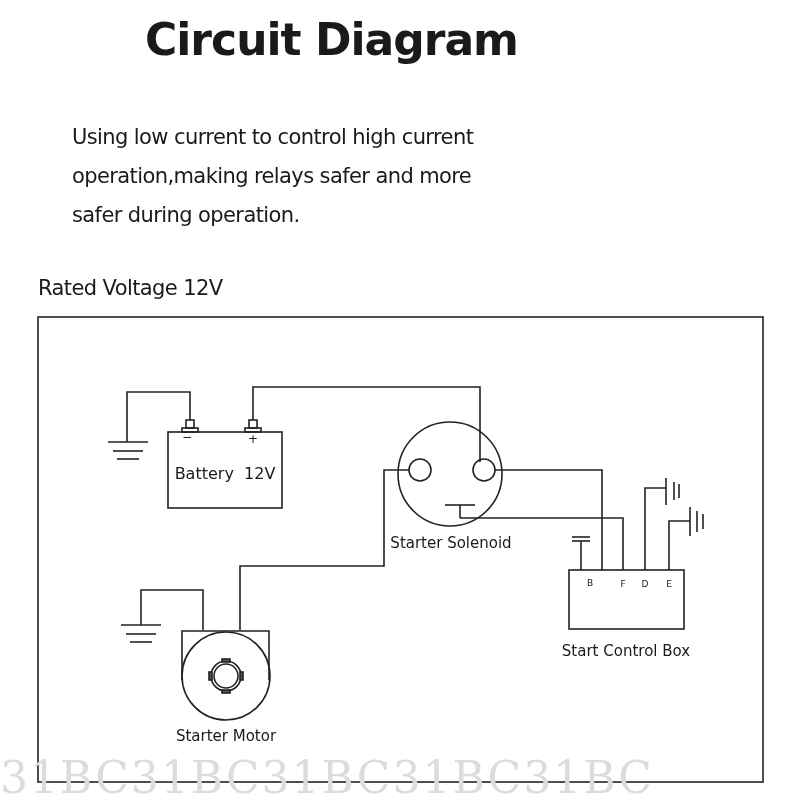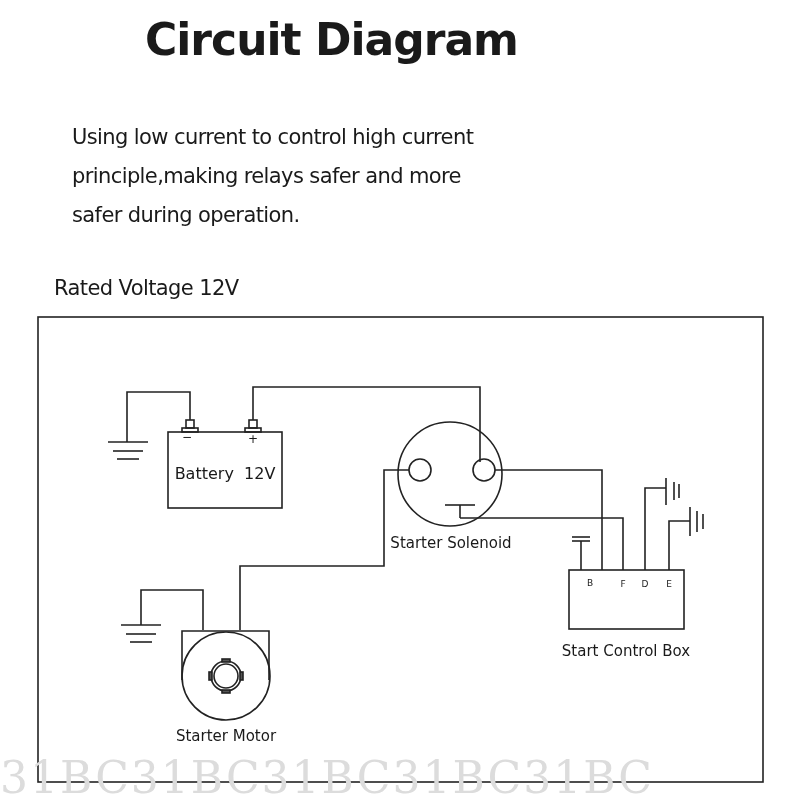--- a/index.html
+++ b/index.html
@@ -1,31 +1,31 @@
 <!DOCTYPE html>
 <html><head>
   <meta charset="utf-8">
   <style>
     html, body { margin: 0; padding: 0; background: #ffffff; }
     body { width: 800px; height: 800px; position: relative; overflow: hidden; font-family: "DejaVu Sans", sans-serif; color: #1a1a1a; }
     .title { position: absolute; left: 145px; top: 14px; font-size: 44px; font-weight: bold; letter-spacing: -1px; }
     .desc { position: absolute; left: 38px; top: 118px; width: 480px; font-size: 21px; line-height: 39px; letter-spacing: -0.6px; margin-left: 34px; }
     .desc div { white-space: nowrap; }
-    .rated { position: absolute; left: 54px; top: 276px; font-size: 21px; letter-spacing: -0.6px; }
+    .rated { position: absolute; left: 38px; top: 276px; font-size: 21px; letter-spacing: -0.6px; }
     svg.diagram { position: absolute; left: 0; top: 0; }
     .lbl { font-family: "DejaVu Sans", sans-serif; fill: #1a1a1a; }
     .watermark { position: absolute; left: 0; top: 752px; font-family: "DejaVu Serif", serif; font-size: 44px; color: #dcdcdc; letter-spacing: 2px; white-space: nowrap; }
   </style>
 </head>
 <body>
 
 <div class="title">Circuit Diagram</div>
 <div class="desc">
   <div>Using low current to control high current</div>
-  <div>principle,making relays safer and more</div>
+  <div>operation,making relays safer and more</div>
   <div>safer during operation.</div>
 </div>
 <div class="rated">Rated Voltage 12V</div>
 
 <svg class="diagram" width="800" height="800" viewBox="0 0 800 800">
   <g fill="none" stroke="#222" stroke-width="1.6">
 
     <rect x="38" y="317" width="725" height="465"></rect>
 
     <g>

